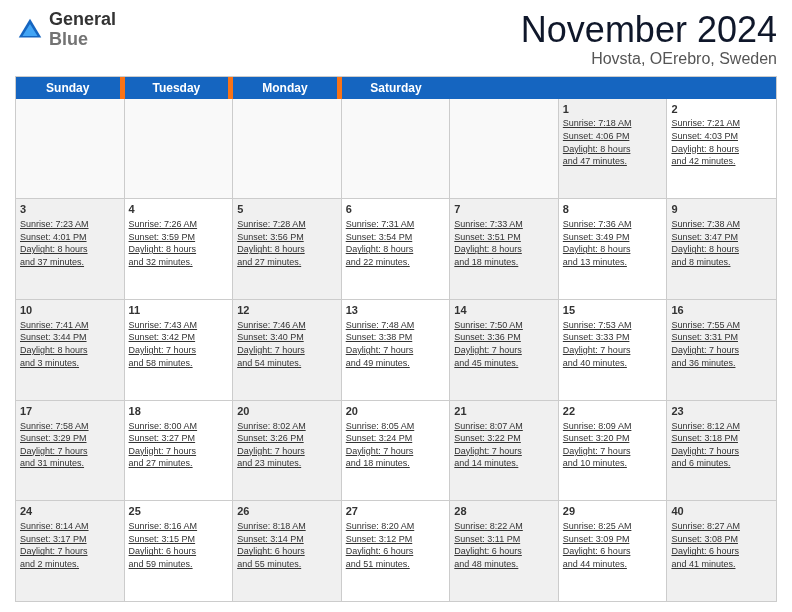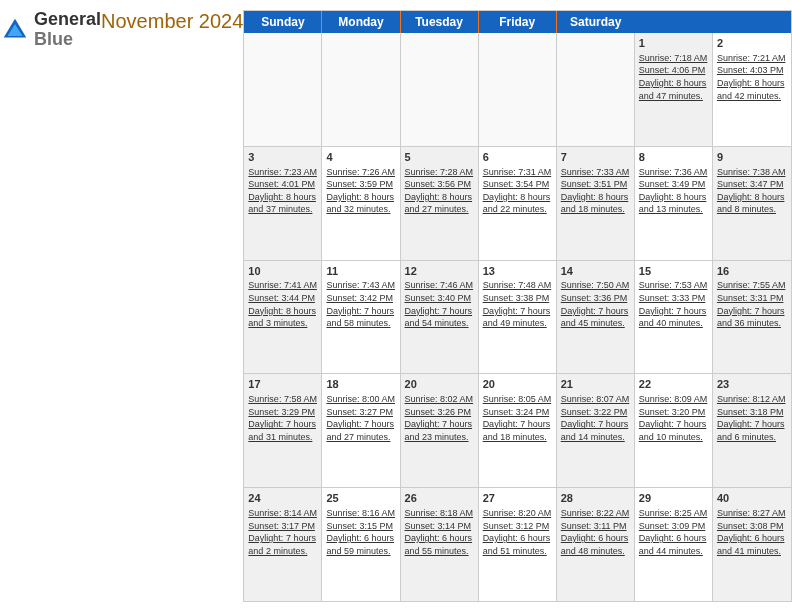--- a/index.html
+++ b/index.html
@@ -6,23 +6,23 @@
     body {
       font-family: Arial, sans-serif;
       background: #fff;
       width: 792px;
       height: 612px;
       overflow: hidden;
     }
     .page {
       width: 792px;
       height: 612px;
-      padding: 10px 0;
-      display: flex;
-      flex-direction: row;
+      padding: 10px 15px;
+      display: flex;
+      flex-direction: column;
     }
     .header {
       display: flex;
       justify-content: space-between;
       align-items: flex-start;
       margin-bottom: 8px;
     }
     .logo {
       display: flex;
       align-items: center;
@@ -36,23 +36,23 @@
     .logo-text .general { color: #333; }
     .logo-text .blue { color: #737373; }
     .logo-icon {
       width: 30px;
       height: 30px;
     }
     .title-section {
       text-align: right;
     }
     .month-title {
-      font-size: 20px;
+      font-size: 36px;
       font-weight: normal;
-      color: #a16207;
+      color: #0f172a;
       line-height: 1.1;
     }
     .location {
       font-size: 16px;
       color: #555;
     }
     .calendar {
       flex: 1;
       display: flex;
       flex-direction: column;
@@ -62,21 +62,21 @@
       display: grid;
       grid-template-columns: repeat(7, 1fr);
       background: #1565c0;
     }
     .cal-header-cell {
       color: #fff;
       text-align: center;
       padding: 4px 2px;
       font-size: 12px;
       font-weight: bold;
-      border-right: 1px solid #f97316;
+      border-right: 5px solid #f97316;
     }
     .cal-header-cell:last-child { border-right: none; }
     .cal-body {
       flex: 1;
       display: flex;
       flex-direction: column;
     }
     .cal-row {
       display: grid;
       grid-template-columns: repeat(7, 1fr);
@@ -119,29 +119,29 @@
         <polygon points="20,5 35,30 5,30" fill="#1565c0"></polygon>
         <polygon points="20,12 30,28 10,28" fill="#42a5f5"></polygon>
       </svg>
       <div class="logo-text">
         <span class="general">General</span><br>
         <span class="blue">Blue</span>
       </div>
     </div>
     <div class="title-section">
       <div class="month-title">November 2024</div>
+      <div class="location">Hovsta, OErebro, Sweden</div>
     </div>
   </div>
 
   <div class="calendar">
     <div class="cal-header" id="cal-header">
         <div class="cal-header-cell">Sunday</div>
+        <div class="cal-header-cell">Tuesday</div>
         <div class="cal-header-cell">Monday</div>
-        <div class="cal-header-cell">Tuesday</div>
-        <div class="cal-header-cell">Friday</div>
         <div class="cal-header-cell">Saturday</div>
       </div>
     <div class="cal-body" id="cal-body">
         <div class="cal-row">
           <div class="cal-cell empty"></div>
           <div class="cal-cell empty"></div>
           <div class="cal-cell empty"></div>
           <div class="cal-cell empty"></div>
           <div class="cal-cell empty"></div>
           <div class="cal-cell shaded">

